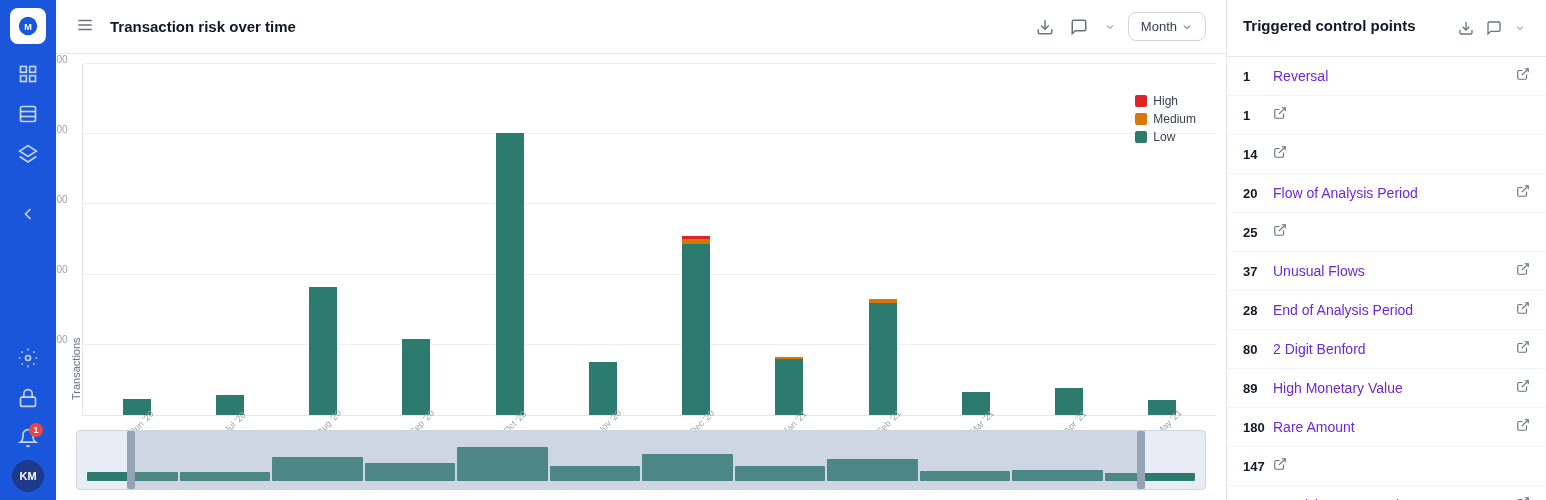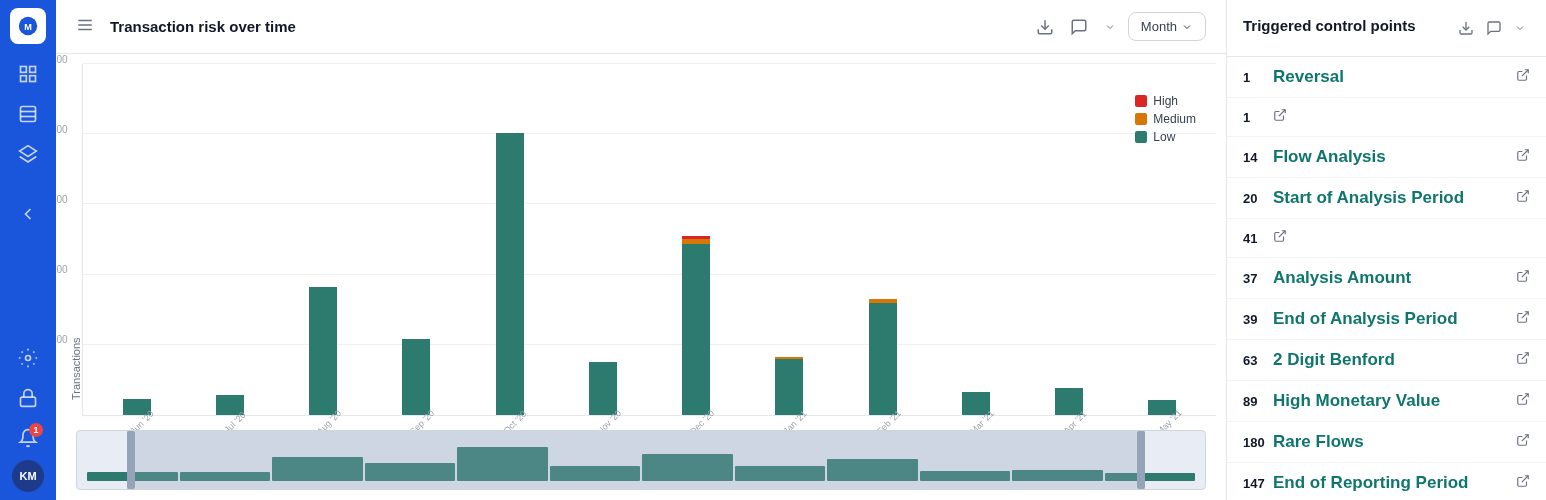--- a/index.html
+++ b/index.html
@@ -302,24 +302,23 @@
       border-bottom: 1px solid #f3f4f6;
       cursor: pointer;
     }
     .cp-number {
       font-size: 13px;
       font-weight: 600;
       color: #111827;
       min-width: 30px;
     }
     .cp-name {
-      font-size: 17px;
-      color: #0f766e;
-      flex: 1;
-      font-weight: bold;
+      font-size: 14px;
+      color: #6d28d9;
+      flex: 1;
     }
     .cp-link-icon {
       color: #6b7280;
     }
     .cp-link-icon svg { width: 14px; height: 14px; }
   </style>
 </head>
 <body>
 
 <div class="sidebar">
@@ -597,92 +596,90 @@
       <div class="cp-item">
         <span class="cp-number">1</span>
         <span class="cp-link-icon"><svg width="14" height="14" viewBox="0 0 24 24" fill="none" stroke="currentColor" stroke-width="2">
             <path d="M18 13v6a2 2 0 0 1-2 2H5a2 2 0 0 1-2-2V8a2 2 0 0 1 2-2h6"></path>
             <polyline points="15,3 21,3 21,9"></polyline>
             <line x1="10" y1="14" x2="21" y2="3"></line>
           </svg></span>
       </div>
       <div class="cp-item">
         <span class="cp-number">14</span>
-        <span class="cp-name">Flow Analysis</span>
         <span class="cp-link-icon"><svg width="14" height="14" viewBox="0 0 24 24" fill="none" stroke="currentColor" stroke-width="2">
             <path d="M18 13v6a2 2 0 0 1-2 2H5a2 2 0 0 1-2-2V8a2 2 0 0 1 2-2h6"></path>
             <polyline points="15,3 21,3 21,9"></polyline>
             <line x1="10" y1="14" x2="21" y2="3"></line>
           </svg></span>
       </div>
       <div class="cp-item">
         <span class="cp-number">20</span>
-        <span class="cp-name">Start of Analysis Period</span>
-        <span class="cp-link-icon"><svg width="14" height="14" viewBox="0 0 24 24" fill="none" stroke="currentColor" stroke-width="2">
-            <path d="M18 13v6a2 2 0 0 1-2 2H5a2 2 0 0 1-2-2V8a2 2 0 0 1 2-2h6"></path>
-            <polyline points="15,3 21,3 21,9"></polyline>
-            <line x1="10" y1="14" x2="21" y2="3"></line>
-          </svg></span>
-      </div>
-      <div class="cp-item">
-        <span class="cp-number">41</span>
+        <span class="cp-name">Flow of Analysis Period</span>
+        <span class="cp-link-icon"><svg width="14" height="14" viewBox="0 0 24 24" fill="none" stroke="currentColor" stroke-width="2">
+            <path d="M18 13v6a2 2 0 0 1-2 2H5a2 2 0 0 1-2-2V8a2 2 0 0 1 2-2h6"></path>
+            <polyline points="15,3 21,3 21,9"></polyline>
+            <line x1="10" y1="14" x2="21" y2="3"></line>
+          </svg></span>
+      </div>
+      <div class="cp-item">
+        <span class="cp-number">25</span>
         <span class="cp-link-icon"><svg width="14" height="14" viewBox="0 0 24 24" fill="none" stroke="currentColor" stroke-width="2">
             <path d="M18 13v6a2 2 0 0 1-2 2H5a2 2 0 0 1-2-2V8a2 2 0 0 1 2-2h6"></path>
             <polyline points="15,3 21,3 21,9"></polyline>
             <line x1="10" y1="14" x2="21" y2="3"></line>
           </svg></span>
       </div>
       <div class="cp-item">
         <span class="cp-number">37</span>
-        <span class="cp-name">Analysis Amount</span>
-        <span class="cp-link-icon"><svg width="14" height="14" viewBox="0 0 24 24" fill="none" stroke="currentColor" stroke-width="2">
-            <path d="M18 13v6a2 2 0 0 1-2 2H5a2 2 0 0 1-2-2V8a2 2 0 0 1 2-2h6"></path>
-            <polyline points="15,3 21,3 21,9"></polyline>
-            <line x1="10" y1="14" x2="21" y2="3"></line>
-          </svg></span>
-      </div>
-      <div class="cp-item">
-        <span class="cp-number">39</span>
+        <span class="cp-name">Unusual Flows</span>
+        <span class="cp-link-icon"><svg width="14" height="14" viewBox="0 0 24 24" fill="none" stroke="currentColor" stroke-width="2">
+            <path d="M18 13v6a2 2 0 0 1-2 2H5a2 2 0 0 1-2-2V8a2 2 0 0 1 2-2h6"></path>
+            <polyline points="15,3 21,3 21,9"></polyline>
+            <line x1="10" y1="14" x2="21" y2="3"></line>
+          </svg></span>
+      </div>
+      <div class="cp-item">
+        <span class="cp-number">28</span>
         <span class="cp-name">End of Analysis Period</span>
         <span class="cp-link-icon"><svg width="14" height="14" viewBox="0 0 24 24" fill="none" stroke="currentColor" stroke-width="2">
             <path d="M18 13v6a2 2 0 0 1-2 2H5a2 2 0 0 1-2-2V8a2 2 0 0 1 2-2h6"></path>
             <polyline points="15,3 21,3 21,9"></polyline>
             <line x1="10" y1="14" x2="21" y2="3"></line>
           </svg></span>
       </div>
       <div class="cp-item">
-        <span class="cp-number">63</span>
+        <span class="cp-number">80</span>
         <span class="cp-name">2 Digit Benford</span>
         <span class="cp-link-icon"><svg width="14" height="14" viewBox="0 0 24 24" fill="none" stroke="currentColor" stroke-width="2">
             <path d="M18 13v6a2 2 0 0 1-2 2H5a2 2 0 0 1-2-2V8a2 2 0 0 1 2-2h6"></path>
             <polyline points="15,3 21,3 21,9"></polyline>
             <line x1="10" y1="14" x2="21" y2="3"></line>
           </svg></span>
       </div>
       <div class="cp-item">
         <span class="cp-number">89</span>
         <span class="cp-name">High Monetary Value</span>
         <span class="cp-link-icon"><svg width="14" height="14" viewBox="0 0 24 24" fill="none" stroke="currentColor" stroke-width="2">
             <path d="M18 13v6a2 2 0 0 1-2 2H5a2 2 0 0 1-2-2V8a2 2 0 0 1 2-2h6"></path>
             <polyline points="15,3 21,3 21,9"></polyline>
             <line x1="10" y1="14" x2="21" y2="3"></line>
           </svg></span>
       </div>
       <div class="cp-item">
         <span class="cp-number">180</span>
-        <span class="cp-name">Rare Flows</span>
+        <span class="cp-name">Rare Amount</span>
         <span class="cp-link-icon"><svg width="14" height="14" viewBox="0 0 24 24" fill="none" stroke="currentColor" stroke-width="2">
             <path d="M18 13v6a2 2 0 0 1-2 2H5a2 2 0 0 1-2-2V8a2 2 0 0 1 2-2h6"></path>
             <polyline points="15,3 21,3 21,9"></polyline>
             <line x1="10" y1="14" x2="21" y2="3"></line>
           </svg></span>
       </div>
       <div class="cp-item">
         <span class="cp-number">147</span>
-        <span class="cp-name">End of Reporting Period</span>
         <span class="cp-link-icon"><svg width="14" height="14" viewBox="0 0 24 24" fill="none" stroke="currentColor" stroke-width="2">
             <path d="M18 13v6a2 2 0 0 1-2 2H5a2 2 0 0 1-2-2V8a2 2 0 0 1 2-2h6"></path>
             <polyline points="15,3 21,3 21,9"></polyline>
             <line x1="10" y1="14" x2="21" y2="3"></line>
           </svg></span>
       </div>
       <div class="cp-item">
         <span class="cp-number">166</span>
         <span class="cp-name">Suspicious Keyword</span>
         <span class="cp-link-icon"><svg width="14" height="14" viewBox="0 0 24 24" fill="none" stroke="currentColor" stroke-width="2">

